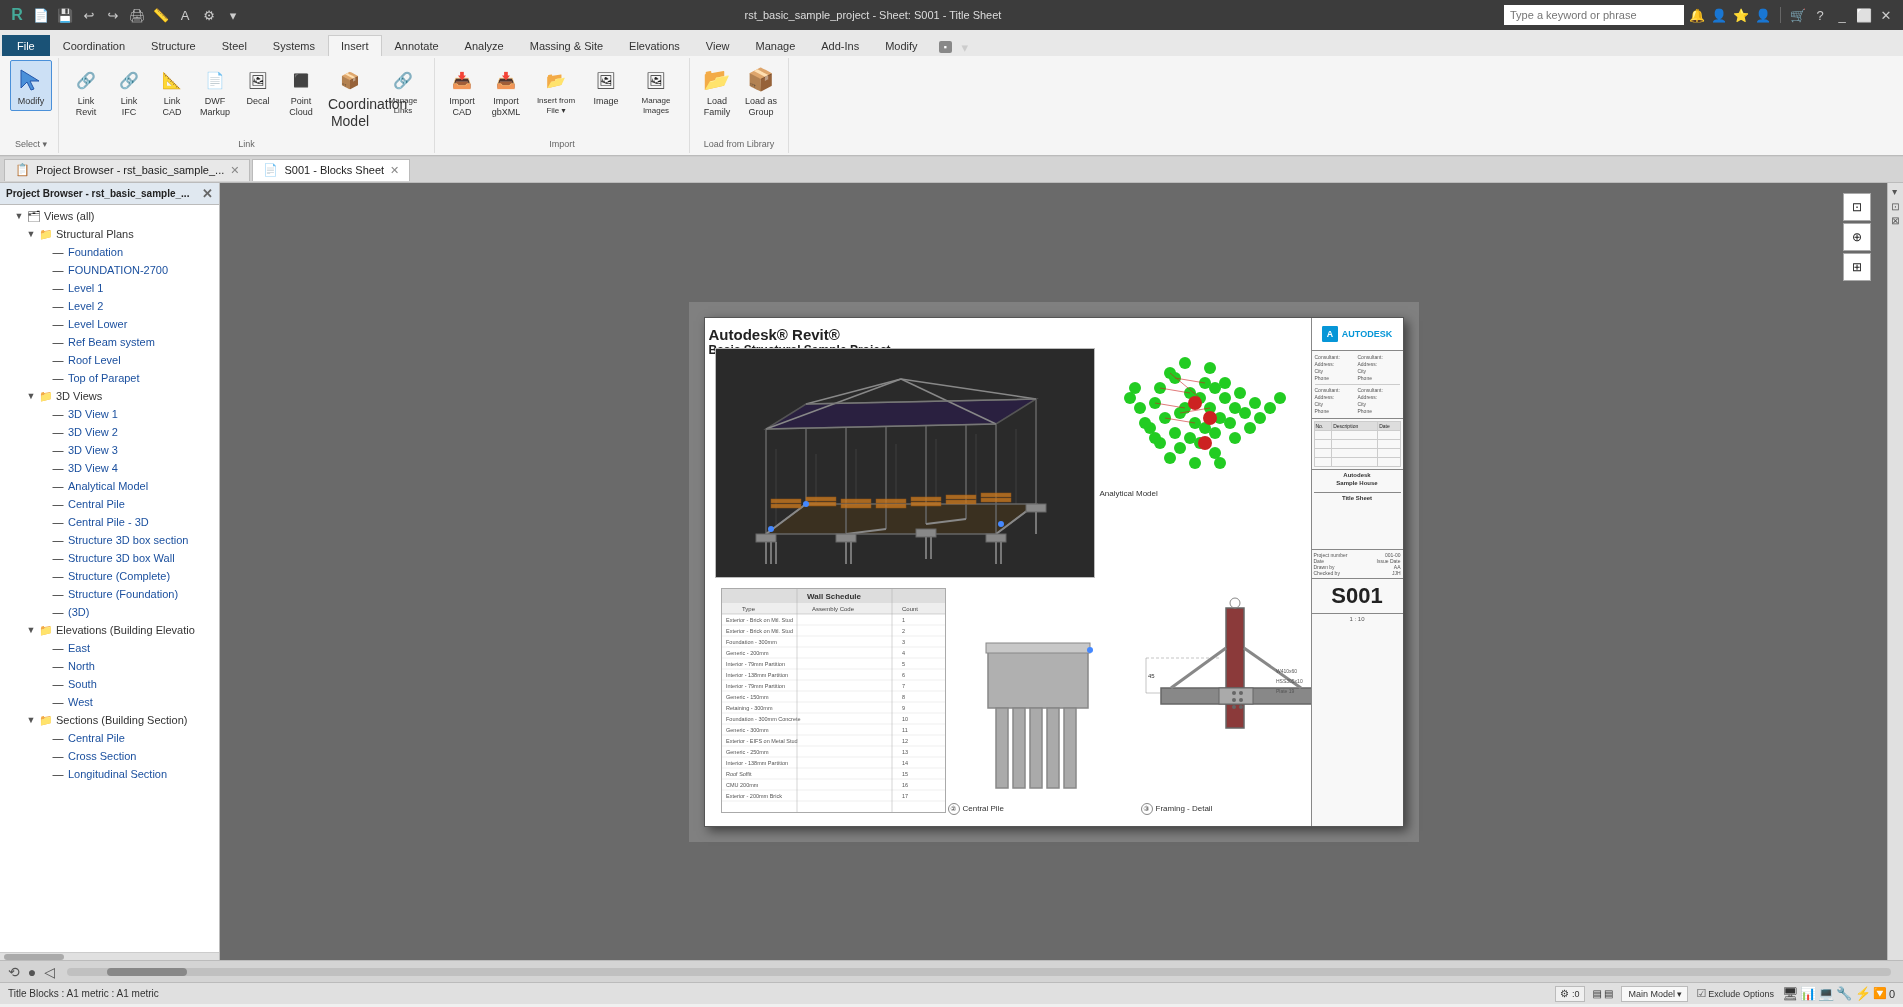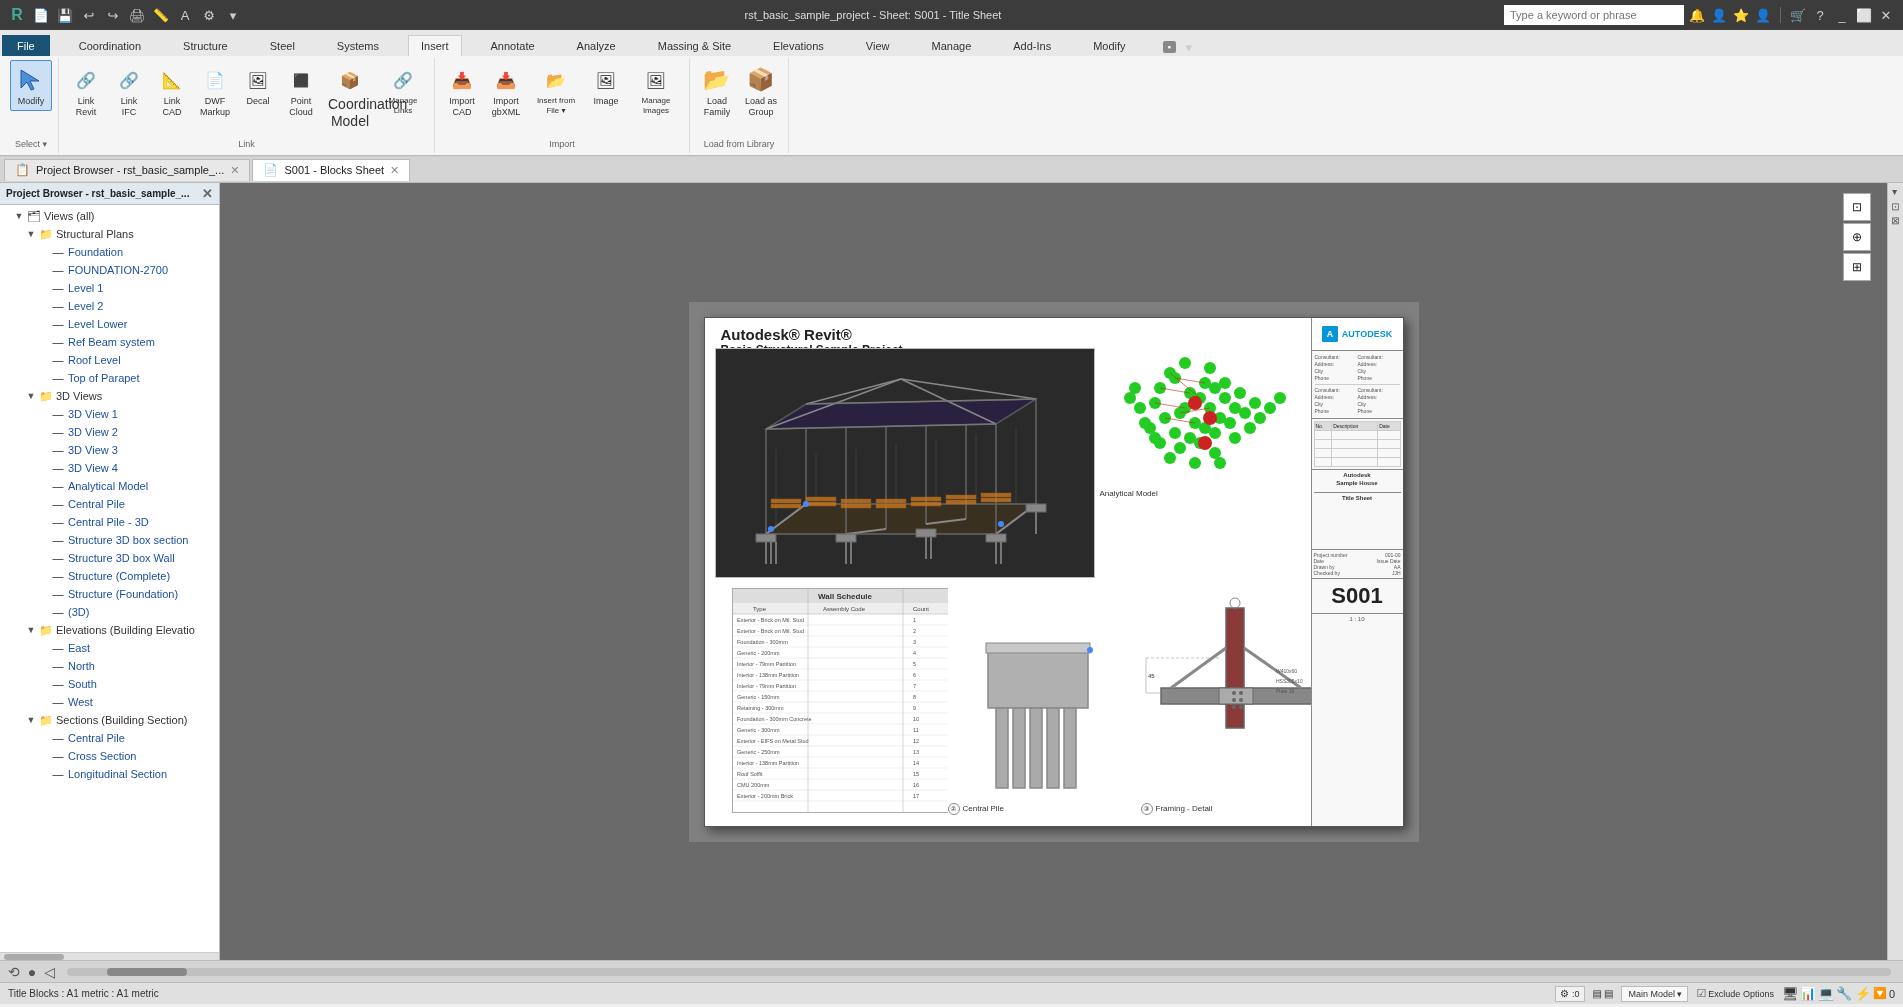--- a/index.html
+++ b/index.html
@@ -8,21 +8,21 @@
     
     #titlebar { height: 30px; background: #3c3c3c; display: flex; align-items: center; justify-content: space-between; padding: 0 8px; }
     #titlebar-left { display: flex; align-items: center; gap: 6px; }
     #titlebar-center { color: #ddd; font-size: 11px; }
     #titlebar-right { display: flex; align-items: center; gap: 4px; }
     .tb-icon { width: 18px; height: 18px; display: inline-flex; align-items: center; justify-content: center; color: #ccc; font-size: 13px; cursor: pointer; }
     #search-box { background: white; border: none; height: 20px; width: 180px; padding: 0 6px; font-size: 11px; color: #888; }
 
     
     #ribbon { background: #f5f5f5; border-bottom: 1px solid #ccc; }
-    #ribbon-tabs { display: flex; align-items: flex-end; height: 26px; background: #e8e8e8; padding-left: 2px; gap: 16px; }
+    #ribbon-tabs { display: flex; align-items: flex-end; height: 26px; background: #e8e8e8; padding-left: 2px; }
     .ribbon-tab { padding: 4px 12px; font-size: 11px; cursor: pointer; border: 1px solid transparent; border-bottom: none; background: #e8e8e8; color: #333; }
     .ribbon-tab.active { background: #f5f5f5; border-color: #ccc; border-bottom-color: #f5f5f5; }
     #ribbon-content { display: flex; align-items: stretch; padding: 2px 4px; height: 100px; background: #f5f5f5; border-bottom: 1px solid #bbb; }
     .ribbon-group { display: flex; flex-direction: column; align-items: center; border-right: 1px solid #ddd; padding: 2px 6px; min-width: 50px; }
     .ribbon-group-items { display: flex; align-items: flex-start; gap: 2px; flex: 1; }
     .ribbon-group-label { font-size: 9px; color: #666; margin-top: auto; padding-bottom: 2px; }
     .ribbon-btn { display: flex; flex-direction: column; align-items: center; cursor: pointer; padding: 3px 4px; border: 1px solid transparent; border-radius: 2px; min-width: 42px; }
     .ribbon-btn.active { background: #cce0f5; border-color: #4a90d9; }
     .ribbon-icon { width: 32px; height: 32px; display: flex; align-items: center; justify-content: center; font-size: 20px; }
     .ribbon-label { font-size: 9px; text-align: center; color: #333; line-height: 1.2; max-width: 50px; }
@@ -421,21 +421,21 @@
 
     <div style="position:absolute; right:16px; top:10px; display:flex; flex-direction:column; gap:2px; z-index:10;">
       <div style="background:white; border:1px solid #aaa; width:28px; height:28px; display:flex; align-items:center; justify-content:center; cursor:pointer; font-size:12px;">⊡</div>
       <div style="background:white; border:1px solid #aaa; width:28px; height:28px; display:flex; align-items:center; justify-content:center; cursor:pointer; font-size:12px;">⊕</div>
       <div style="background:white; border:1px solid #aaa; width:28px; height:28px; display:flex; align-items:center; justify-content:center; cursor:pointer; font-size:12px;">⊞</div>
     </div>
 
     <div id="sheet-container" style="width:730px; height:540px; position:relative; background:#808080;">
       <div id="sheet" style="position:relative; width:700px; height:510px; background:white; border:1px solid #555; box-shadow:4px 4px 10px rgba(0,0,0,0.5);">
 
-        <div style="position:absolute; left:16px; top:8px;">
+        <div style="position:absolute; left:4px; top:8px;">
           <div style="font-size:15px; font-weight:bold; color:#222;">Autodesk® Revit®</div>
           <div style="font-size:12px; font-weight:bold; color:#222;">Basic Structural Sample Project</div>
         </div>
 
         <div style="position:absolute; left:10px; top:30px; width:380px; height:230px; border:0.5px solid #bbb; overflow:hidden;">
           <svg width="380" height="230" viewBox="0 0 380 230">
 
             <rect width="380" height="230" fill="#2a2a2a"></rect>
 
             <g stroke="#888" stroke-width="1" fill="none">
@@ -585,21 +585,21 @@
               <line x1="55" y1="55" x2="85" y2="60"></line>
               <line x1="70" y1="25" x2="100" y2="50"></line>
               <line x1="65" y1="70" x2="95" y2="75"></line>
               <line x1="80" y1="65" x2="110" y2="60"></line>
             </g>
           </svg>
           
           <div style="position:absolute; bottom:0; left:0; font-size:8px; color:#333;">Analytical Model</div>
         </div>
 
-        <div style="position:absolute; left:27px; top:270px; width:225px; height:225px; border:0.5px solid #aaa; overflow:hidden;">
+        <div style="position:absolute; left:16px; top:270px; width:225px; height:225px; border:0.5px solid #aaa; overflow:hidden;">
           <svg width="225" height="225">
             <rect width="225" height="225" fill="white"></rect>
 
             <rect x="0" y="0" width="225" height="14" fill="#ddd"></rect>
             <text x="112" y="10" text-anchor="middle" font-size="8" font-weight="bold" fill="#333">Wall Schedule</text>
 
             <rect x="0" y="14" width="225" height="11" fill="#eee"></rect>
             <line x1="0" y1="25" x2="225" y2="25" stroke="#aaa" stroke-width="0.5"></line>
             <text x="20" y="22" font-size="6" fill="#444">Type</text>
             <text x="90" y="22" font-size="6" fill="#444">Assembly Code</text>

